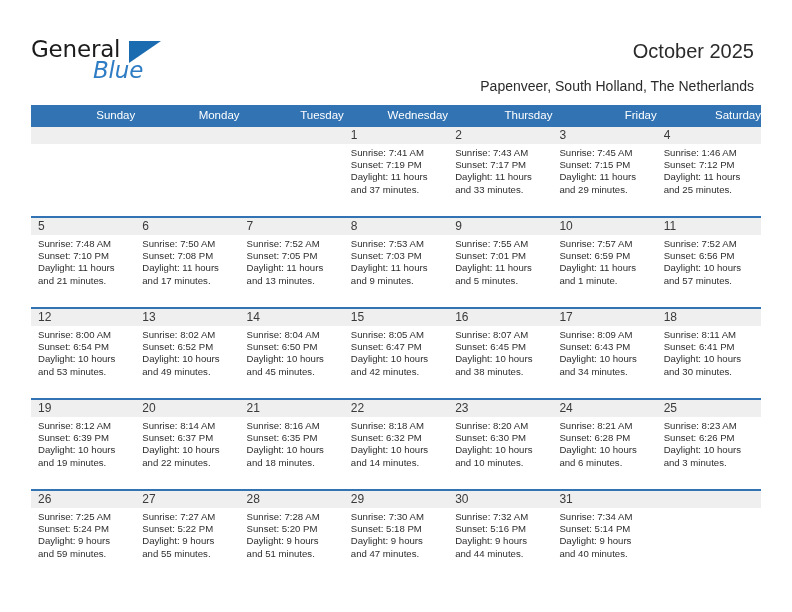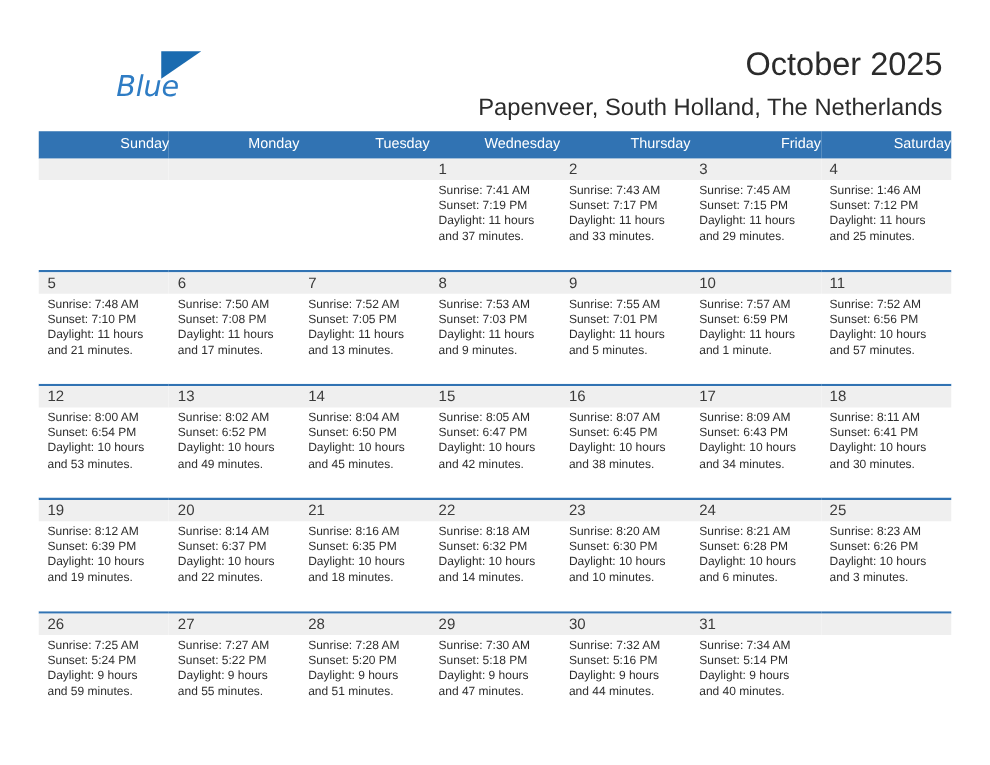--- a/index.html
+++ b/index.html
@@ -64,32 +64,32 @@
     width: 0;
     height: 0;
     border-left: 32px solid #1a6bb0;
     border-bottom: 22px solid transparent;
   }
 
   .title {
     position: absolute;
     right: 38px;
     top: 36px;
-    font-size: 26px;
+    font-size: 20px;
     color: #2b2b2b;
     font-weight: 400;
     text-align: right;
     line-height: 30px;
     white-space: nowrap;
   }
   .subtitle {
     position: absolute;
     right: 38px;
     top: 78px;
-    font-size: 19px;
+    font-size: 14px;
     color: #2b2b2b;
     font-weight: 400;
     text-align: right;
     line-height: 17px;
     white-space: nowrap;
   }
 
   
   .calendar {
     position: absolute;
@@ -152,20 +152,21 @@
   }
   .cell .info div { white-space: nowrap; }
 </style>
 </head>
 <body>
 
 <div class="page">
 
   <div class="header">
     <div class="logo">
+      <span class="logo-general">General</span>
       <span class="logo-triangle"></span>
       <span class="logo-blue">Blue</span>
     </div>
     <div class="title">October 2025</div>
     <div class="subtitle">Papenveer, South Holland, The Netherlands</div>
   </div>
 
   <div class="calendar">
     <table class="cal">
       <colgroup>

